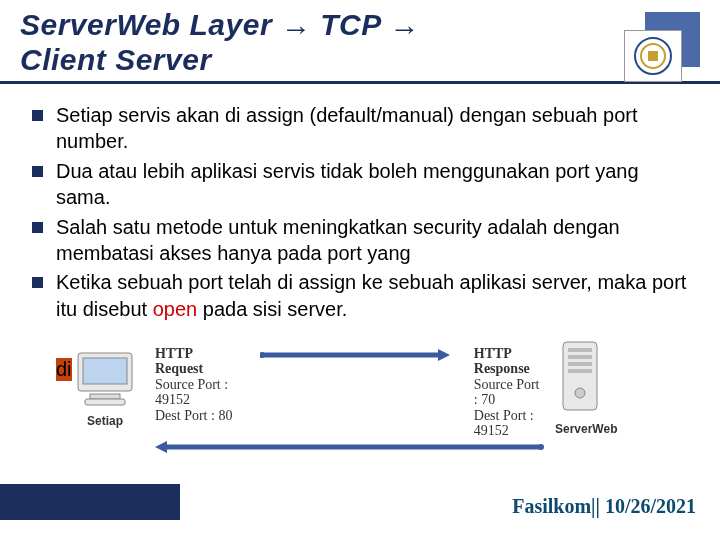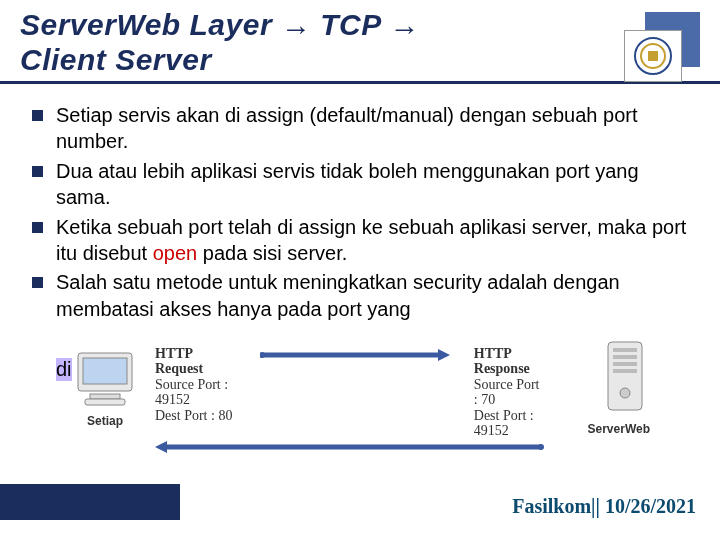--- a/index.html
+++ b/index.html
@@ -95,21 +95,21 @@
     font-weight: bold;
     font-size: 12px;
     color: #333;
     margin-top: 2px;
   }
   .server-box {
     position: absolute;
     right: 10px;
     top: 0;
     width: 95px;
-    text-align: right;
+    text-align: left;
   }
   .server-label {
     font-weight: bold;
     font-size: 12px;
     color: #333;
     margin-top: 2px;
   }
   .arrows {
     position: absolute;
     left: 95px;
@@ -146,21 +146,21 @@
     font-weight: bold;
     font-size: 20px;
     color: #0c4a6e;
   }
   .di-text {
     position: absolute;
     left: 56px;
     top: 358px;
     font-size: 20px;
     color: #000;
-    background: #c4b5fd;
+    background: #c2410c;
   }
 </style>
 </head>
 <body>
 
 <div class="header">
   <div class="title">
     <span>ServerWeb Layer → TCP →</span><br>
     <span>Client Server</span>
   </div>
@@ -173,22 +173,22 @@
         <rect x="15" y="15" width="10" height="10" fill="#c5a030"></rect>
       </svg>
     </div>
   </div>
 </div>
 
 <div class="content">
   <ul class="bullet-list">
     <li><span>Setiap servis akan di assign (default/manual) dengan sebuah port number.</span></li>
     <li><span>Dua atau lebih aplikasi servis tidak boleh menggunakan port yang sama.</span></li>
+    <li><span>Salah satu metode untuk meningkatkan security adalah dengan membatasi akses hanya pada port yang</span></li>
     <li><span>Ketika sebuah port telah di assign ke sebuah aplikasi server, maka port itu disebut </span><span class="open-word">open</span><span> pada sisi server.</span></li>
-    <li><span>Salah satu metode untuk meningkatkan security adalah dengan membatasi akses hanya pada port yang</span></li>
   </ul>
 </div>
 
 <div class="di-text">di</div>
 
 <div class="diagram">
   <div class="client-box">
     <svg width="70" height="60" viewBox="0 0 70 60">
       <rect x="8" y="5" width="54" height="38" rx="3" fill="#e8e8e8" stroke="#888" stroke-width="1"></rect>
       <rect x="13" y="10" width="44" height="26" fill="#bcd4ef" stroke="#888"></rect>

